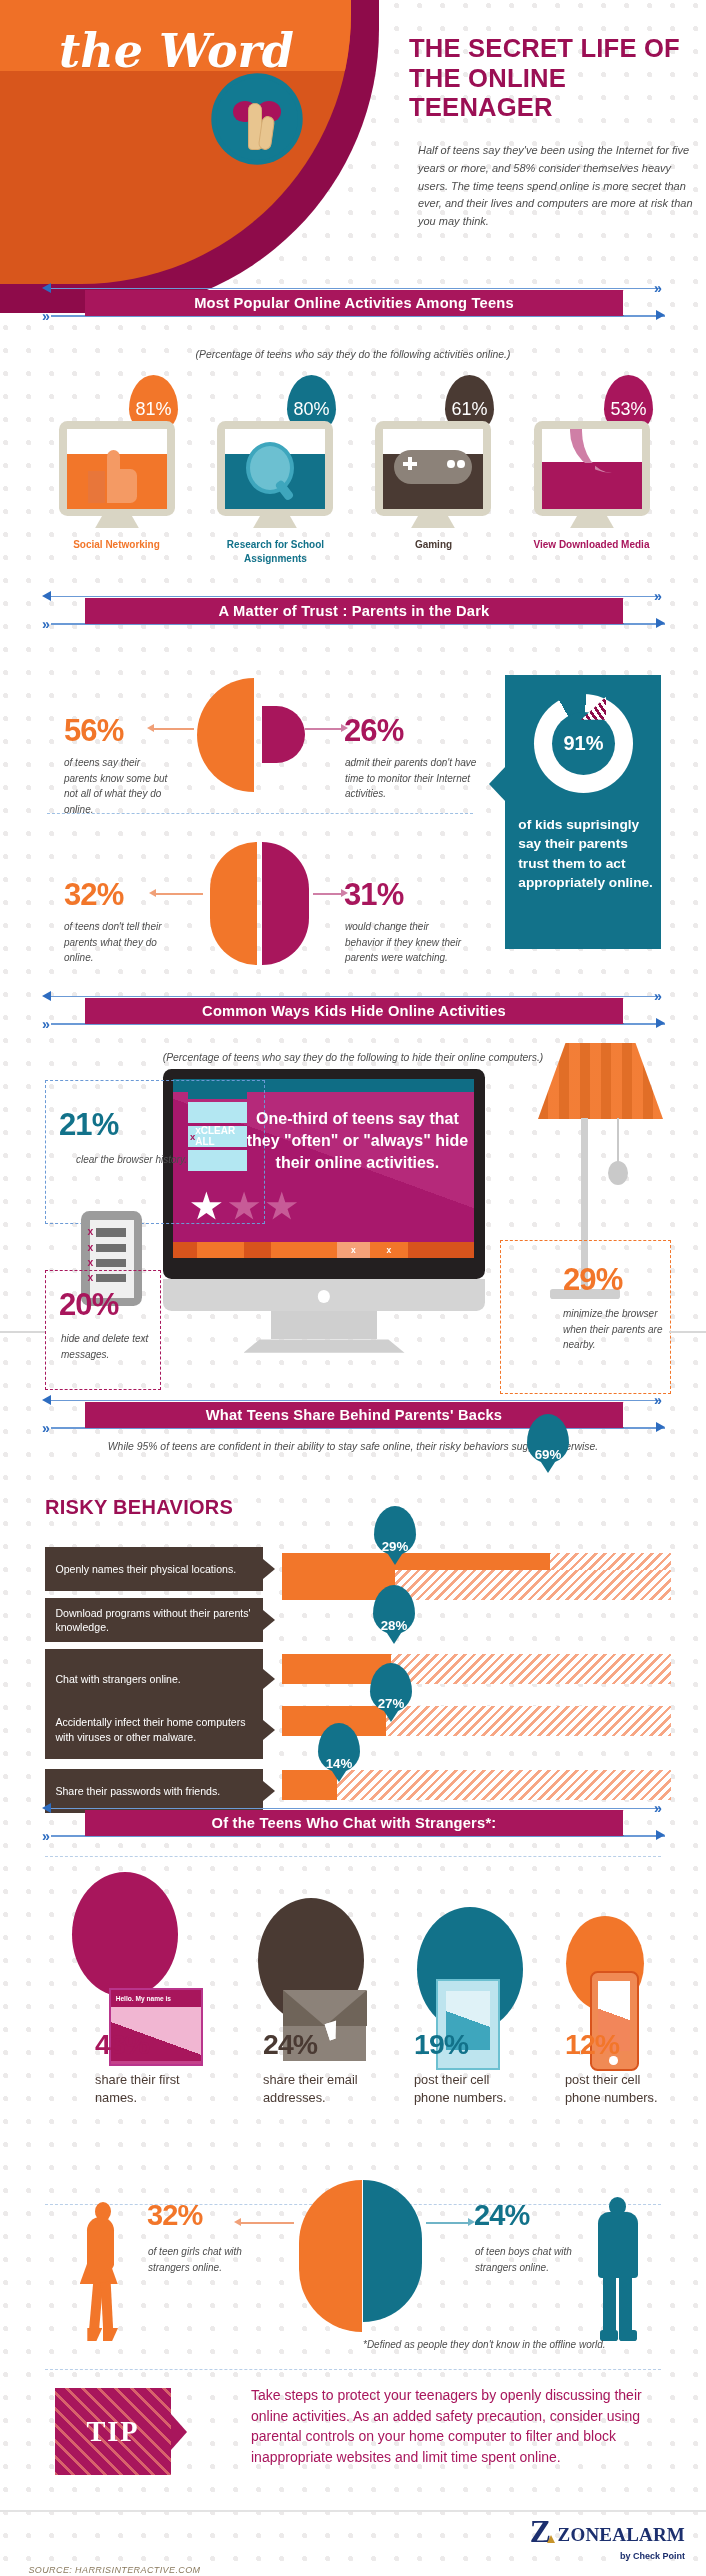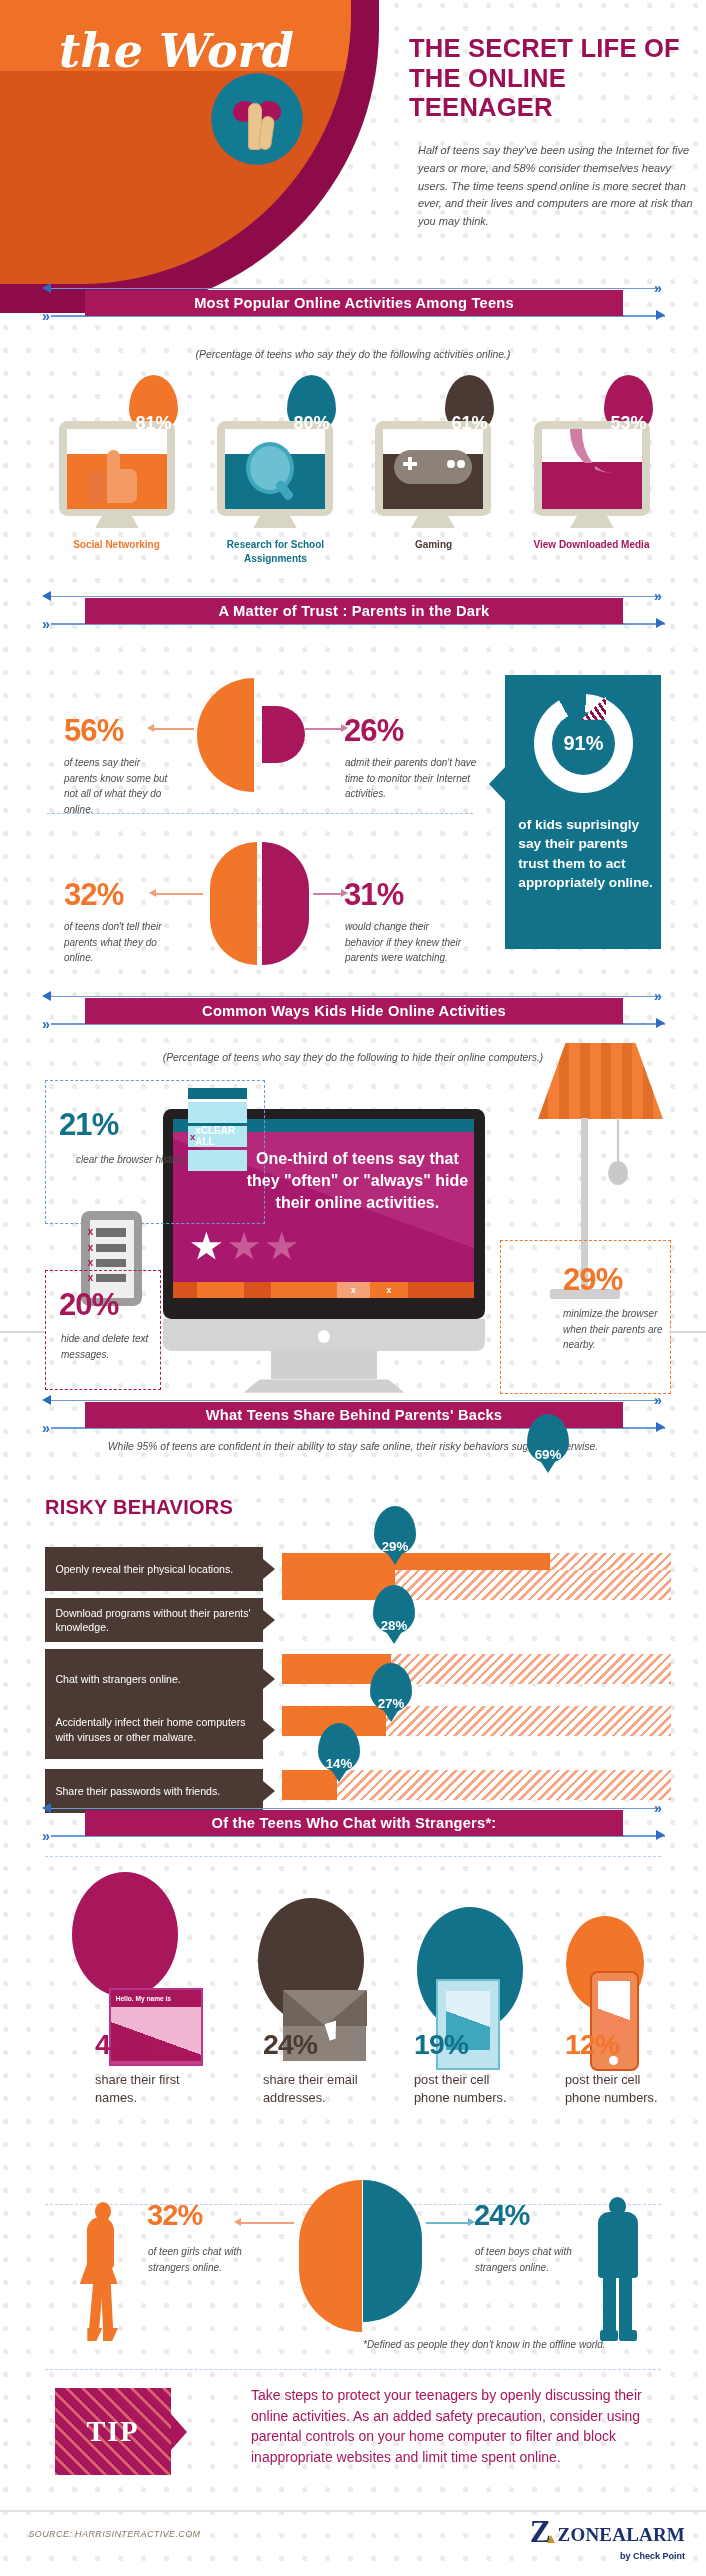--- a/index.html
+++ b/index.html
@@ -100,22 +100,22 @@
   .rib-tail.r{left:608px;border-top:13.3px solid #f27fab;border-bottom:13.3px solid #4a3a33;border-right:16px solid transparent;}
   .sec-caption{
     position:absolute;left:0;width:706px;text-align:center;
     color:#4d4d4d;font-size:10.4px;font-style:italic;
   }
 
   
   .pin{
     position:absolute;width:49px;height:59px;
     border-radius:50% 50% 50% 50%/58% 58% 42% 42%;
-    color:#fff;font-size:18px;font-weight:700;
-    display:flex;align-items:flex-end;justify-content:center;
+    color:#fff;font-size:18px;font-weight:400;
+    display:flex;align-items:center;justify-content:center;
     padding-top:10.4px;box-sizing:border-box;
   }
   .pin:after{
     content:"";position:absolute;left:50%;bottom:-12.3px;transform:translateX(-50%);
     border-left:11.4px solid transparent;border-right:11.4px solid transparent;
     border-top:17px solid currentColor;
   }
   .pin .pv{position:relative;z-index:2;}
   .monitor{position:absolute;width:116px;}
   .mon-screen{
@@ -162,21 +162,21 @@
     position:absolute;left:47px;top:2.8px;width:25px;height:23px;z-index:2;
     background:repeating-linear-gradient(55deg,#8e0b4a 0 2.8px,#ffffff 2.8px 5.7px);
     clip-path:polygon(0 100%,100% 0,100% 100%);
   }
   .teal-cap{
     position:absolute;color:#fff;font-size:13.7px;font-weight:700;line-height:1.42;
   }
   .dashline{position:absolute;border-top:1.9px dashed #9fc0e4;}
 
   
-  .imac{position:absolute;margin-top:40px;}
+  .imac{position:absolute;}
   .imac-body{width:322px;height:210px;background:#231f20;border-radius:8.5px;padding:10.4px 10.4px 21px 10.4px;box-sizing:border-box;}
   .imac-scr{width:301px;height:179px;background:#a8186c;position:relative;overflow:hidden;}
   .imac-scr .topbar{position:absolute;left:0;top:0;width:301px;height:12.3px;background:#0f6d85;}
   .imac-scr .diag{position:absolute;left:0;top:12.3px;width:301px;height:167px;background:linear-gradient(200deg,#b5297a 0 42%,#a8186c 42% 100%);}
   .imac-txt{
     position:absolute;left:72px;top:28.4px;width:224px;text-align:center;
     color:#fff;font-size:16px;font-weight:700;line-height:1.38;z-index:4;
   }
   .imac-neck{width:106px;height:28.4px;margin:0 auto;background:#cfcfcf;}
   .imac-foot{width:161px;height:13.3px;margin:0 auto;background:#cfcfcf;clip-path:polygon(10% 0,90% 0,100% 100%,0 100%);}
@@ -259,21 +259,21 @@
     border-left:16px solid #a8165c;
   }
   .tip-word{
     color:#fff;font-family:"Liberation Serif", serif;font-size:28.4px;font-weight:700;
     letter-spacing:1.9px;position:relative;z-index:2;
   }
   .tip-text{
     position:absolute;left:251px;width:408px;color:#a8165c;
     font-size:14px;line-height:1.47;
   }
-  .src{position:absolute;font-size:9px;font-style:italic;color:#8a7a5e;letter-spacing:0.4px;}
+  .src{position:absolute;font-size:9px;font-style:italic;color:#8a7a5e;letter-spacing:0.4px;margin-top:36px;}
   .za{position:absolute;right:21px;display:flex;align-items:flex-end;gap:6.6px;}
   .za-z{
     font-family:"Liberation Serif", serif;font-size:32px;font-weight:700;color:#1c2f6e;
     line-height:.9;position:relative;
   }
   .za-z:after{
     content:"";position:absolute;right:-3.8px;bottom:2.8px;
     border-left:4.7px solid transparent;border-right:4.7px solid transparent;
     border-bottom:8.5px solid #c8952c;
   }
@@ -529,21 +529,21 @@
     <div class="chev bl">»</div>
     <div class="rib-tail l"></div>
     <div class="rib-tail r"></div>
     <div class="banner-rib">What Teens Share Behind Parents' Backs</div>
   </div>
   <div class="sec-caption" style="top:1441px">While 95% of teens are confident in their ability to stay safe online, their risky behaviors suggest otherwise.</div>
 
   <div class="rb-title" style="left:45px;top:1496px">RISKY BEHAVIORS</div>
 
   <div>
-    <div class="rb-label" style="top:1547px;height:44px">Openly reveal their physical locations.</div>
+    <div class="rb-label" style="top:1547px;height:44px">Openly names their physical locations.</div>
     <div class="rb-track" style="left:282px;top:1553px;width:389px"></div>
     <div class="rb-fill" style="left:282px;top:1553px;width:268px"></div>
     <div class="rb-pin" style="left:527px;top:1414px;background:#12728a;color:#12728a">
         <span class="pv" style="color:#fff">69%</span>
       </div>
 
     <div class="rb-label" style="top:1598px;height:44px">Download programs without their parents' knowledge.</div>
     <div class="rb-track" style="left:282px;top:1570px;width:389px"></div>
     <div class="rb-fill" style="left:282px;top:1570px;width:113px"></div>
     <div class="rb-pin" style="left:374px;top:1506px;background:#12728a;color:#12728a">

